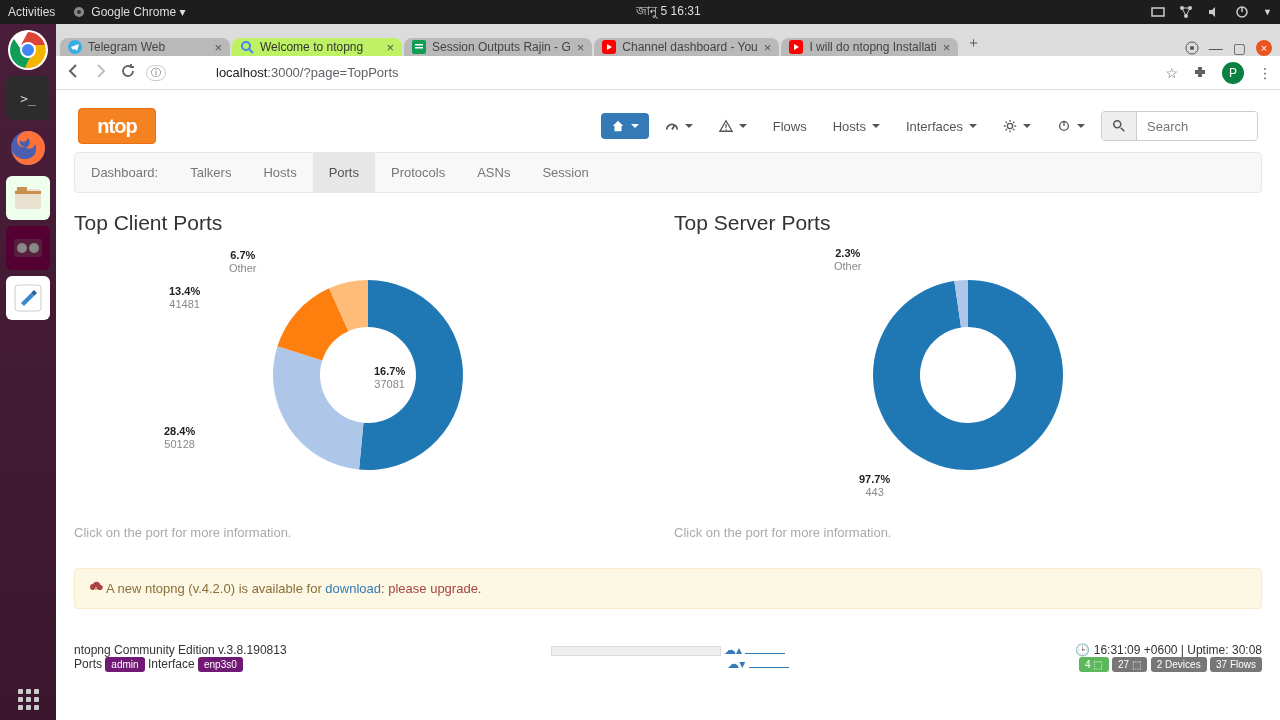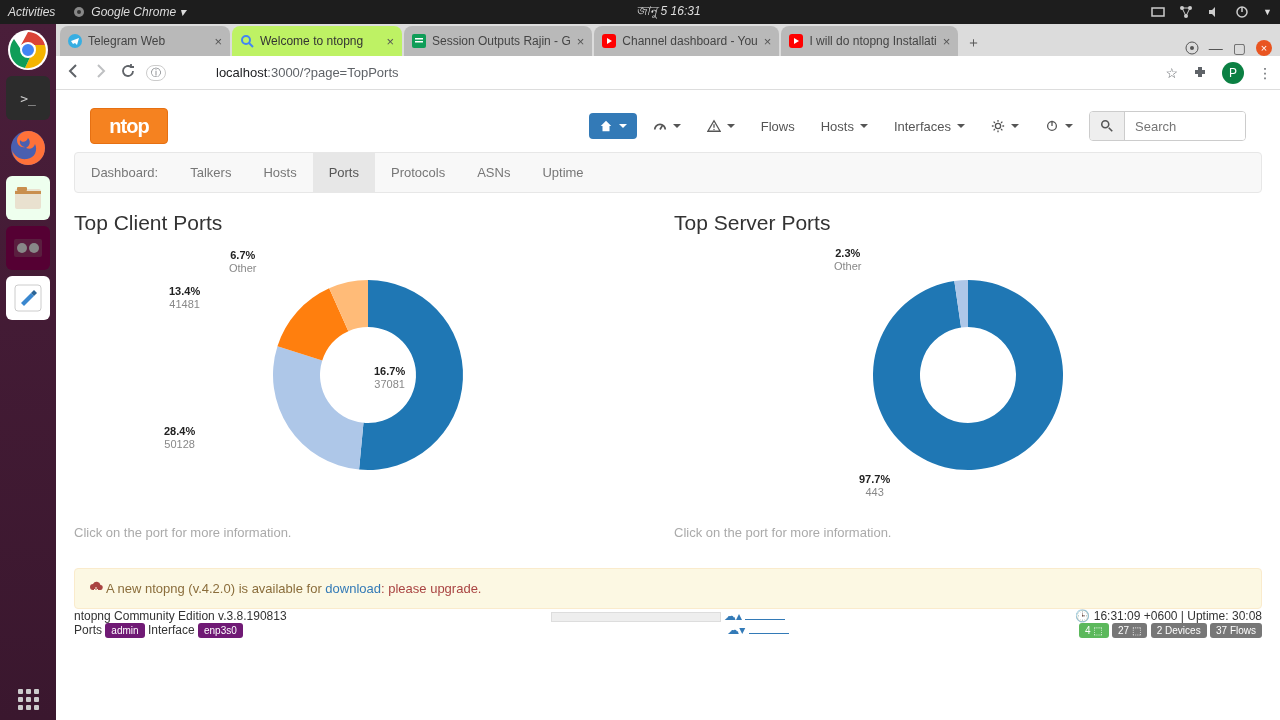--- a/index.html
+++ b/index.html
@@ -1,19 +1,19 @@
 <!DOCTYPE html>
 <html><head>
 <meta charset="utf-8">
 <style>
 * { box-sizing: border-box; margin: 0; padding: 0; }
 body { font-family: "Helvetica Neue", Helvetica, Arial, sans-serif; font-size: 14px; background: #fff; width: 1280px; height: 720px; overflow: hidden; }
 
 
-.ubuntu-top { background: #1d1d1d; color: #ddd; height: 24px; display: flex; align-items: center; padding: 0 8px; font-size: 12px; font-style: italic; }
+.ubuntu-top { background: #1d1d1d; color: #ddd; height: 24px; display: flex; align-items: center; padding: 0 8px; font-size: 12px; }
 .ubuntu-top .left { display: flex; gap: 18px; align-items: center; }
 .ubuntu-top .center { flex: 1; text-align: center; }
 .ubuntu-top .right { display: flex; gap: 14px; align-items: center; }
 .ubuntu-top svg { fill: #ccc; }
 
 
 .dock { position: absolute; left: 0; top: 24px; bottom: 0; width: 56px; background: linear-gradient(#4a1e3a,#3a172e); display: flex; flex-direction: column; align-items: center; padding-top: 6px; gap: 6px; }
 .dock .app { width: 44px; height: 44px; border-radius: 8px; display: flex; align-items: center; justify-content: center; font-size: 22px; }
 .dock .chrome { background: #fff; border-radius: 50%; width: 40px; height: 40px; position: relative; }
 .dock .term { background: #2c2c2c; border-radius: 6px; }
@@ -21,42 +21,42 @@
 .dock .files { background: #efe; border-radius: 6px; }
 .dock .rec { background: #503; border-radius: 6px; }
 .dock .editor { background: #fff; border-radius: 6px; }
 .dock .grid { position: absolute; bottom: 10px; }
 .gridicon { display: grid; grid-template-columns: repeat(3,5px); gap: 3px; }
 .gridicon span { width:5px; height:5px; background:#ccc; border-radius:1px; }
 
 
 .chrome-win { position: absolute; left: 56px; top: 24px; right: 0; bottom: 0; background: #fff; display: flex; flex-direction: column; }
 .tabbar { background: #dcdcdc; height: 32px; display: flex; align-items: flex-end; padding-left: 4px; }
-.tab { height: 30px; background: #b9b9b9; border-radius: 8px 8px 0 0; display: flex; align-items: center; padding: 0 8px; font-size: 12px; color: #444; min-width: 170px; max-width: 190px; gap: 6px; margin-right: 2px; position: relative; }
+.tab { height: 18px; background: #b9b9b9; border-radius: 8px 8px 0 0; display: flex; align-items: center; padding: 0 8px; font-size: 12px; color: #444; min-width: 170px; max-width: 190px; gap: 6px; margin-right: 2px; position: relative; }
 .tab.active { background: #bef264; color: #333; }
 .tab .fav { width: 14px; height: 14px; border-radius: 50%; display: inline-flex; align-items:center; justify-content:center; flex-shrink:0;}
 .tab .label { white-space: nowrap; overflow: hidden; text-overflow: ellipsis; flex: 1; }
 .tab .x { font-size: 13px; color: #555; flex-shrink:0;}
 .newtab { width: 26px; height: 26px; display:flex; align-items:center; justify-content:center; color:#555; }
 .winctrl { margin-left: auto; display:flex; gap:10px; padding-right:8px; align-items:center;}
 .winctrl .c { width:16px; height:16px; border-radius:50%; display:flex; align-items:center; justify-content:center; font-size:11px;}
 .winctrl .close { background:#e95420; color:#fff;}
 .addrbar { height: 34px; background: #ffffff; border-bottom: 1px solid #ddd; display: flex; align-items: center; padding: 0 8px; gap: 10px; }
 .addrbar .nav svg { stroke:#5f6368; }
 .omni { flex:1; display:flex; align-items:center; gap:6px; font-size:13px; color:#202124; }
 .omni .proto { color:#5f6368; border:1px solid #ccc; border-radius:10px; padding:0 4px; font-size:10px;}
 .omni .host { color:#202124;padding-left:44px; }
 .omni .path { color:#5f6368; }
 .addrbar .right { display:flex; gap:14px; align-items:center; }
 .avatar-badge { width:22px; height:22px; border-radius:50%; background:#0b8043; color:#fff; font-size:12px; display:flex; align-items:center; justify-content:center;}
 
 
 .page { flex:1; overflow:auto; position:relative; }
 .container { padding: 10px 18px; }
-.topnav { display:flex; align-items:center; margin: 8px 16px 6px; }
+.topnav { display:flex; align-items:center; margin: 8px 4px 6px; }
 .logo { width:78px; height:36px; background:#f58220; border-radius:4px; border:1px solid #e67012; color:#fff; font-weight:bold; font-size:20px; display:flex; align-items:center; justify-content:center; font-family: Helvetica; letter-spacing:-1px;}
 .nav-right { margin-left:auto; display:flex; align-items:center; gap:6px; }
 .btn { display:inline-flex; align-items:center; gap:4px; padding:6px 10px; font-size:13px; color:#555; cursor:pointer; border-radius:4px; }
 .btn.primary { background:#337ab7; color:#fff; }
 .btn .caret { border-top:4px solid; border-left:4px solid transparent; border-right:4px solid transparent; margin-left:2px;}
 .searchgrp { display:flex; border:1px solid #ccc; border-radius:4px; overflow:hidden; height:30px;justify-content:flex-end; }
 .searchgrp .sbtn { background:#eee; border-right:1px solid #ccc; padding:0 10px; display:flex; align-items:center; }
 .searchgrp input { border:none; padding:0 10px; font-size:13px; outline:none; width:120px; }
 
 .subnav { background:#f8f8f8; border:1px solid #e7e7e7; border-radius:4px; margin:8px 0 18px; display:flex; }
@@ -70,21 +70,21 @@
 .chartwrap svg { display:block; margin: 10px auto 0; }
 .chartlabel { position:absolute; font-size:11px; font-family:Arial; line-height:1.2; text-align:center; }
 .chartlabel .pct { font-weight:bold; color:#222; }
 .chartlabel .name { color:#888; }
 .hint { color:#aaa; font-size:13px; margin-top:10px; }
 
 .alert { background:#fcf8e3; border:1px solid #faebcc; color:#8a6d3b; padding:12px 14px; border-radius:4px; margin-top:28px; font-size:13px; }
 .alert .dl { color:#337ab7; }
 .alert .red { color:#a94442; }
 
-.footer { display:flex; margin-top:0; font-size:12px; color:#333; }
+.footer { display:flex; margin-top:34px; font-size:12px; color:#333; }
 .footer .col { flex:1; }
 .badge { display:inline-block; background:#701a75; color:#fff; font-size:10px; padding:2px 6px; border-radius:3px; }
 .badge.green { background:#5cb85c; }
 .badge.grey { background:#777; }
 
 svg.icon { width:14px; height:14px; }
 </style>
 </head>
 <body>
 
@@ -328,21 +328,21 @@
         </div>
       </div>
 
       <div class="subnav" id="subnav">
           <a>Dashboard:</a>
           <a>Talkers</a>
           <a>Hosts</a>
           <a class="active">Ports</a>
           <a>Protocols</a>
           <a>ASNs</a>
-          <a>Uptime</a>
+          <a>Session</a>
         </div>
 
       <div class="charts">
         <div class="chartcol">
           <h3>Top Client Ports</h3>
           <div class="chartwrap" id="chart0">
               <svg width="400" height="260">
                 <path d="M200 35 A95 95 0 1 1 191.05971023474115 224.5783866372926 L195.4828009607113 177.78697430094783 A48 48 0 1 0 200 82 Z" fill="#1f77b4"></path>
                 <path d="M191.05971023474115 224.5783866372926 A95 95 0 0 1 109.4669625558642 101.21164938488653 L154.2569916071735 115.45430705762688 A48 48 0 0 0 195.4828009607113 177.78697430094783 Z" fill="#aec7e8"></path>
                 <path d="M109.4669625558642 101.21164938488653 A95 95 0 0 1 161.17833790004687 43.294299196667225 L180.38484441265524 86.19080380463186 A48 48 0 0 0 154.2569916071735 115.45430705762688 Z" fill="#ff7f0e"></path>

